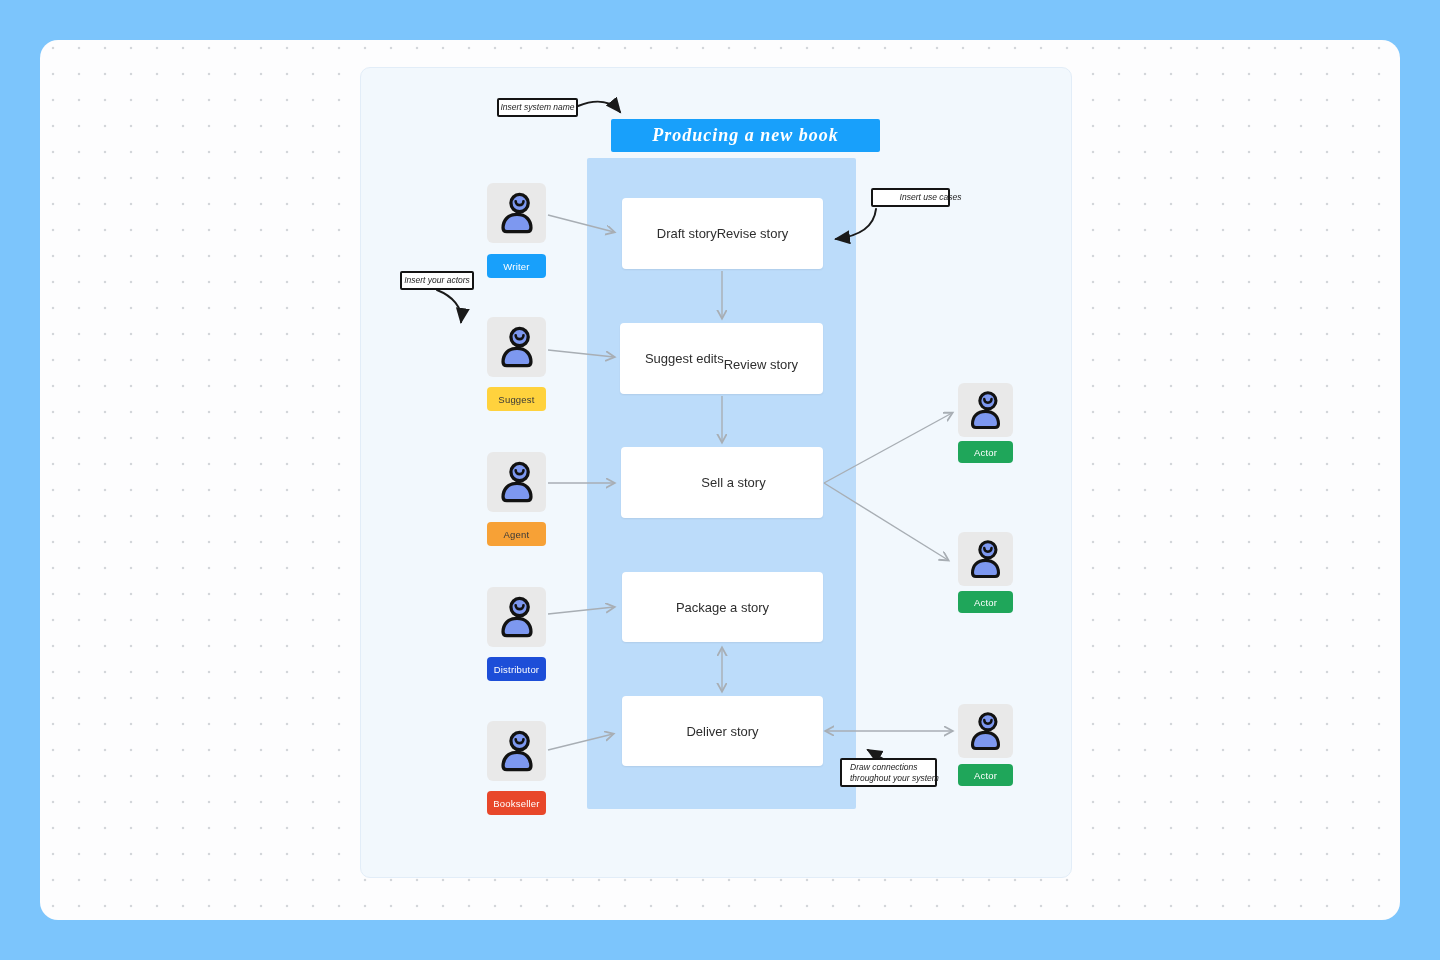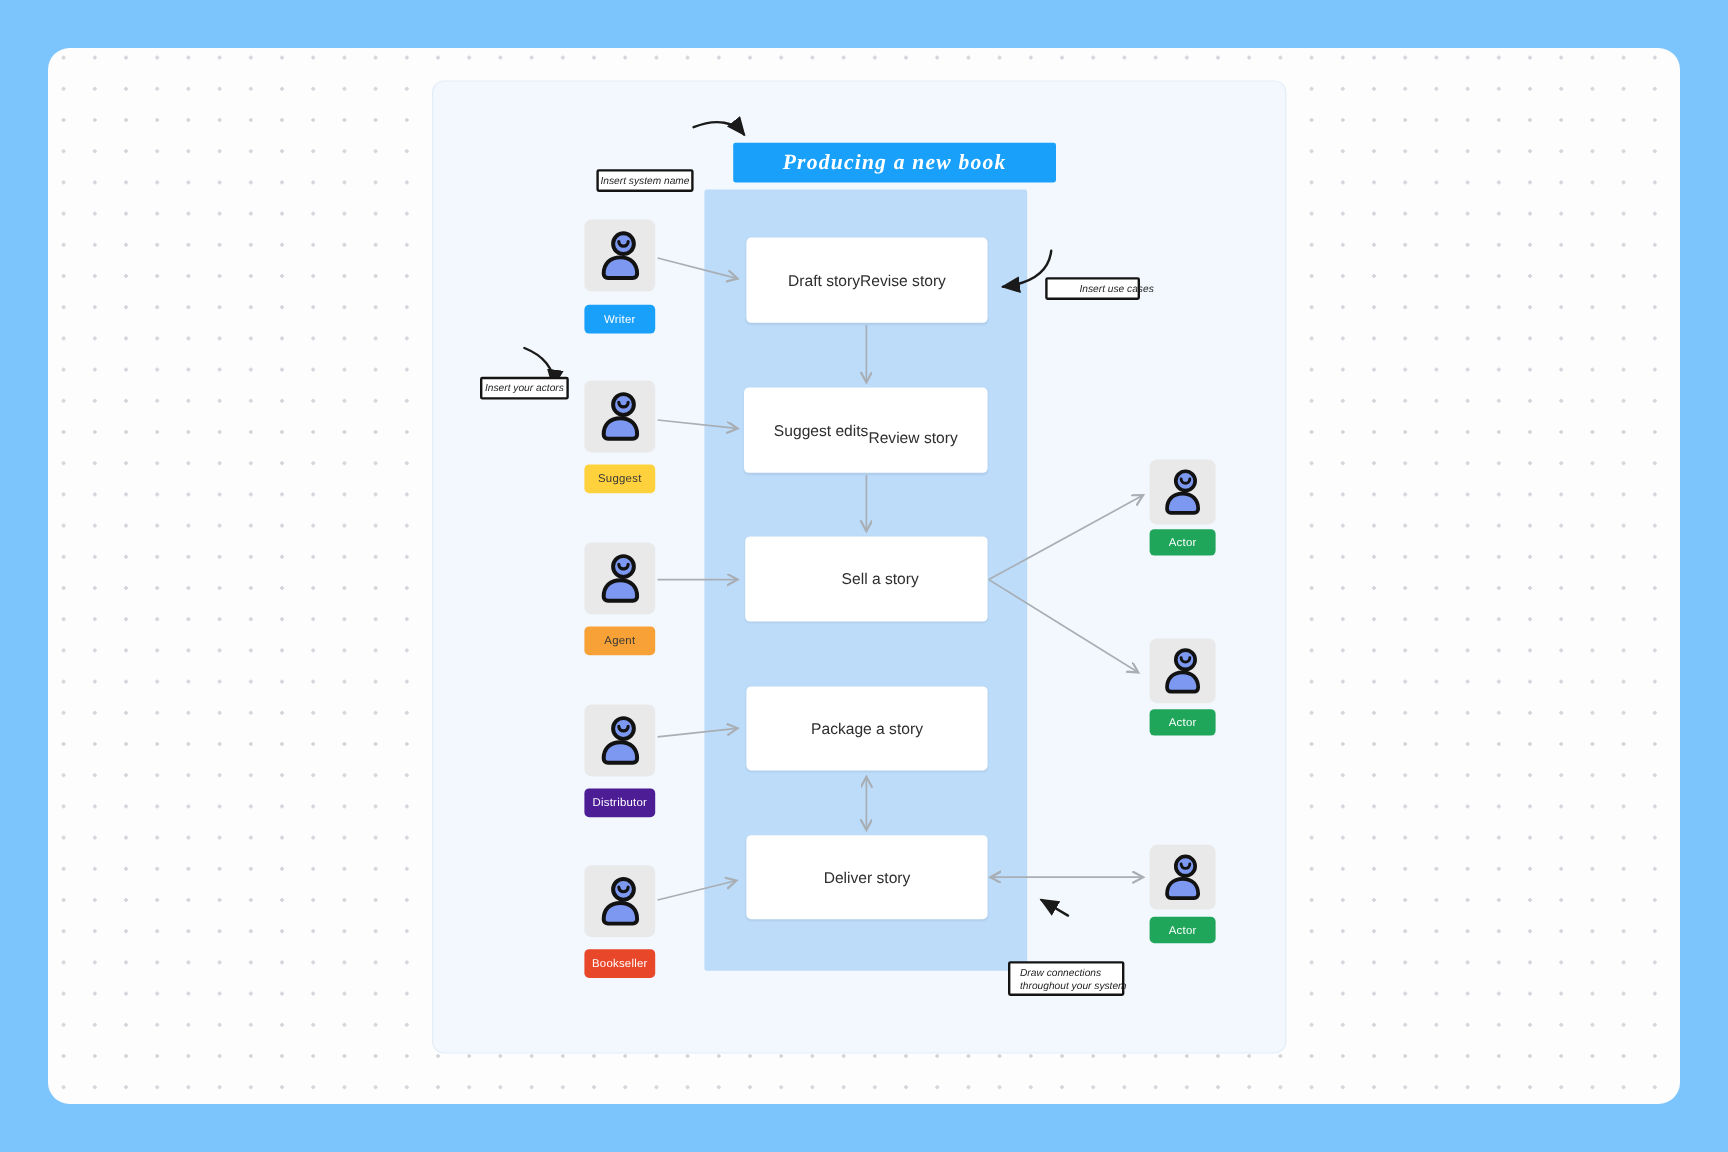--- a/index.html
+++ b/index.html
@@ -51,21 +51,21 @@
   .chip {
     position: absolute; border-radius: 4px;
     display: flex; align-items: center; justify-content: center;
     font-size: 9.5px; font-weight: 500; letter-spacing: .2px;
   }
 
   .tooltip {
     position: absolute; background: #ffffff; border: 2px solid #141414; border-radius: 2px;
     display: flex; flex-direction: column; align-items: center; justify-content: center;
     font-size: 8.5px; font-style: italic; color: #1d1d1d; line-height: 11px;
-    padding: 2px 4px; white-space: nowrap; margin-top: 43px;
+    padding: 2px 4px; white-space: nowrap;
   }
   .tooltip.left-align { align-items: flex-start; padding-left: 8px; }
 
   .connectors { position: absolute; left: 0; top: 0; width: 1440px; height: 960px; pointer-events: none; }
 </style>
 </head>
 <body>
 
 <svg width="0" height="0" style="position:absolute">
   <defs>
@@ -169,21 +169,21 @@
 </div>
 <div class="chip" style="left: 487px; top: 522px; width: 59px; height: 24px; background-color: rgb(247, 161, 54); color: rgb(56, 56, 56);">
   <span>Agent</span>
 </div>
 
 <div class="avatar" style="left:487px; top:587px; width:59px; height:60px;">
   <svg width="44" height="46">
       <use href="#person"></use>
     </svg>
 </div>
-<div class="chip" style="left: 487px; top: 657px; width: 59px; height: 24px; background-color: #4c1d95; color: rgb(255, 255, 255);">
+<div class="chip" style="left: 487px; top: 657px; width: 59px; height: 24px; background-color: #1d4ed8; color: rgb(255, 255, 255);">
   <span>Distributor</span>
 </div>
 
 <div class="avatar" style="left:487px; top:721px; width:59px; height:60px;">
   <svg width="44" height="46">
       <use href="#person"></use>
     </svg>
 </div>
 <div class="chip" style="left: 487px; top: 791px; width: 59px; height: 24px; background-color: rgb(232, 71, 42); color: rgb(255, 255, 255);">
   <span>Bookseller</span>

